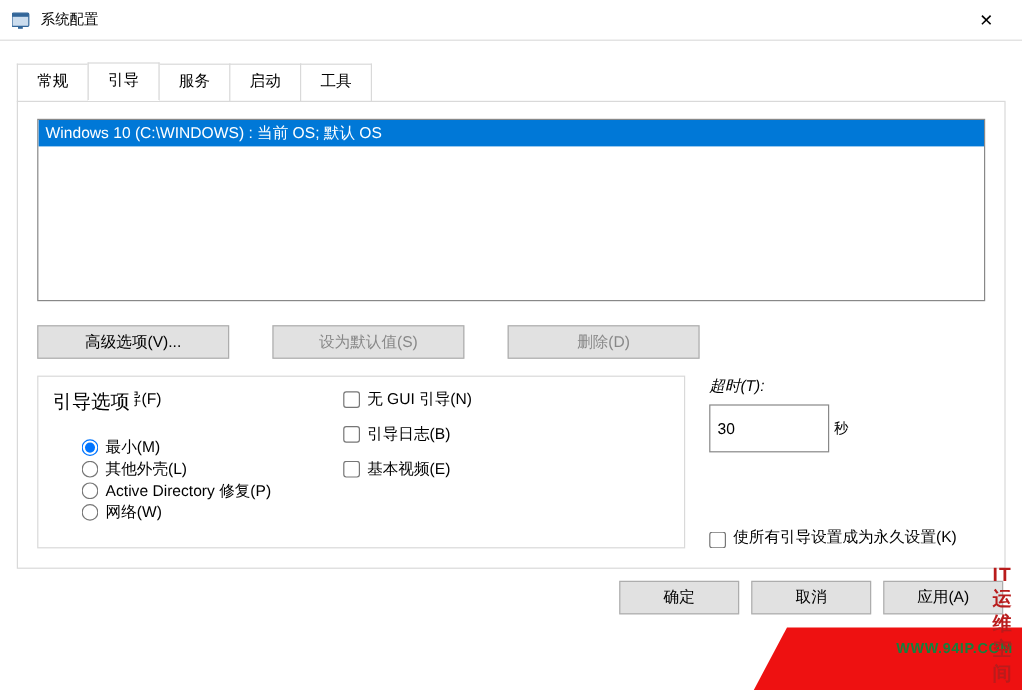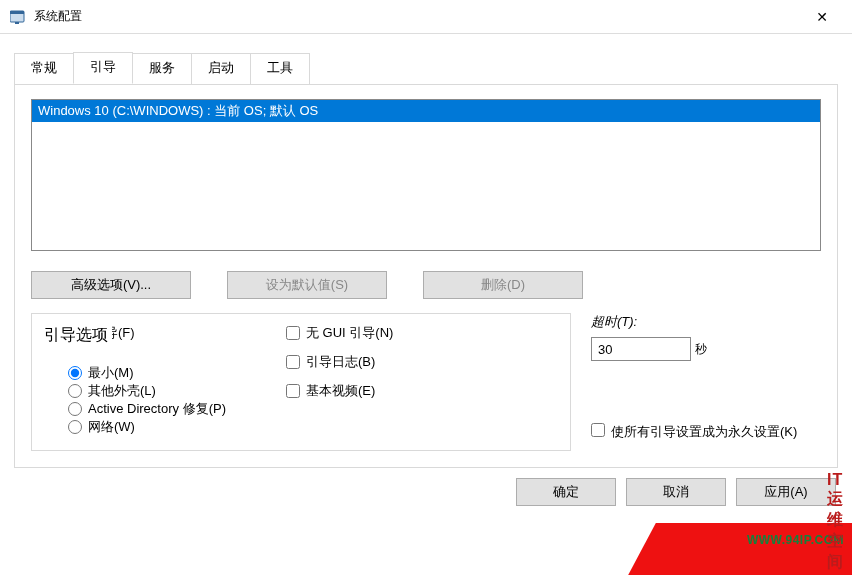--- a/index.html
+++ b/index.html
@@ -123,26 +123,26 @@
   .rightcol {
     width: 230px;
     display: flex;
     flex-direction: column;
     gap: 6px;
     padding-top: 0;
   }
   .timeout-row { display: flex; align-items: center; gap: 4px; }
   .timeout-row input[type=text] {
     width: 100px;
-    height: 24px;
+    height: 40px;
     padding: 2px 6px;
     border: 1px solid #888;
     font-size: 13px;
   }
-  .perm-row { margin-top: 56px; display: flex; align-items: flex-start; gap: 6px; font-size: 13px;}
+  .perm-row { margin-top: 56px; display: flex; align-items: flex-end; gap: 6px; font-size: 13px;}
   .dlg-buttons {
     display: flex;
     justify-content: flex-end;
     gap: 10px;
     padding: 10px 16px 14px 0;
   }
   .dlg-buttons .btn { min-width: 100px; height: 28px; }
   .watermark {
     position: absolute;
     right: 0;

